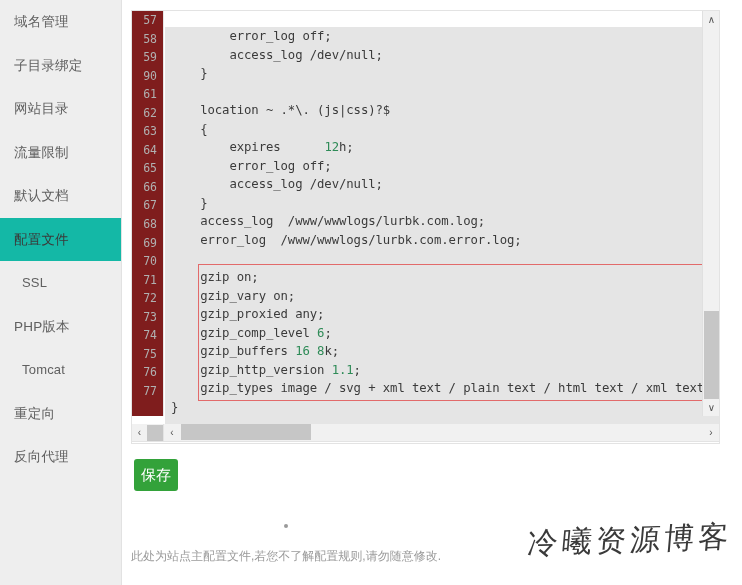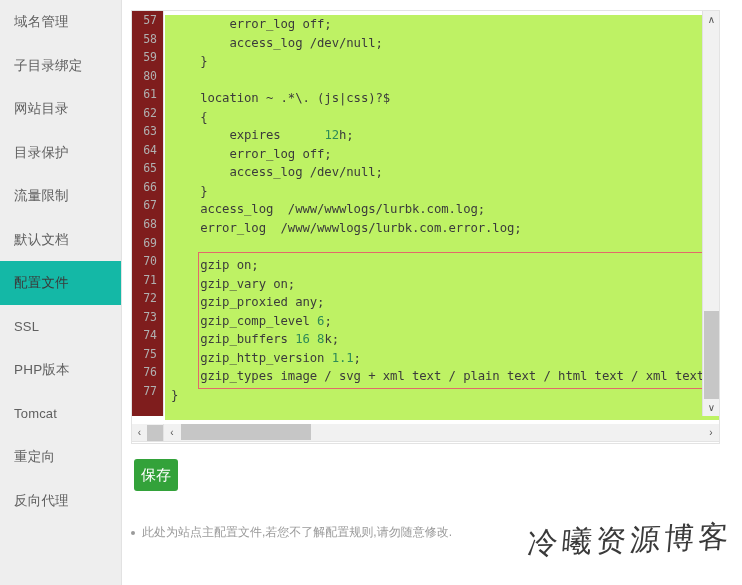--- a/index.html
+++ b/index.html
@@ -31,21 +31,21 @@
     font-size: 13.5px;
     color: #606060;
     letter-spacing: 0.2px;
     white-space: nowrap;
     overflow: hidden;
   }
   .side-item.active {
     background: #14b8a6;
     color: #3a3a3a;
   }
-  .side-item.latin { font-size: 13px; }
+  .side-item.latin { font-size: 13px; margin-left: 8px; }
 
   
   #editor-wrap {
     position: absolute;
     left: 131px; top: 10px;
     width: 589px; height: 434px;
     background: #ffffff;
     border: 1px solid #e3e3e3;
     overflow: hidden;
   }
@@ -61,24 +61,24 @@
     height: 18.55px;
     line-height: 18.55px;
     text-align: right;
     padding-right: 6px;
     font-family: "DejaVu Sans Mono", "Liberation Mono", monospace;
     font-size: 11.5px;
     color: #b0b0b0;
   }
   #code-area {
     position: absolute;
-    left: 33px; top: 4px;
+    left: 33px; top: 16px;
     width: 556px; height: 405px;
     overflow: hidden;
-    background: #bef264;
+    background: #e5e5e5;
   }
   #code-inner {
     position: absolute;
     left: 0; top: 0;
     padding-left: 6px;
     white-space: pre;
   }
   .cline {
     height: 18.55px;
     line-height: 18.55px;
@@ -191,21 +191,22 @@
   }
 
   
   #note {
     position: absolute;
     left: 131px; top: 524px;
     font-size: 12px;
     color: #9a9a9a;
     display: flex;
     align-items: center;
-    gap: 7px;
+    gap: 20px;
+    flex-direction: column;
   }
   #note .bullet {
     width: 4px; height: 4px; border-radius: 50%;
     background: #9a9a9a; display: inline-block;
     flex: 0 0 auto;
   }
 
   
   #watermark {
     position: absolute;
@@ -222,38 +223,37 @@
 </style>
 </head>
 <body>
 
 <div id="app">
 
   <nav id="sidebar">
       <div class="side-item">域名管理</div>
       <div class="side-item">子目录绑定</div>
       <div class="side-item">网站目录</div>
-      <div class="side-item">目录保护</div>
       <div class="side-item">流量限制</div>
       <div class="side-item">默认文档</div>
       <div class="side-item active">配置文件</div>
       <div class="side-item latin">SSL</div>
       <div class="side-item">PHP版本</div>
       <div class="side-item latin">Tomcat</div>
       <div class="side-item">重定向</div>
       <div class="side-item">反向代理</div>
     </nav>
 
   <div id="editor-wrap">
 
     <div id="gutter">
         <div class="lnum">57</div>
         <div class="lnum">58</div>
         <div class="lnum">59</div>
-        <div class="lnum">80</div>
+        <div class="lnum">90</div>
         <div class="lnum">61</div>
         <div class="lnum">62</div>
         <div class="lnum">63</div>
         <div class="lnum">64</div>
         <div class="lnum">65</div>
         <div class="lnum">66</div>
         <div class="lnum">67</div>
         <div class="lnum">68</div>
         <div class="lnum">69</div>
         <div class="lnum">70</div>

